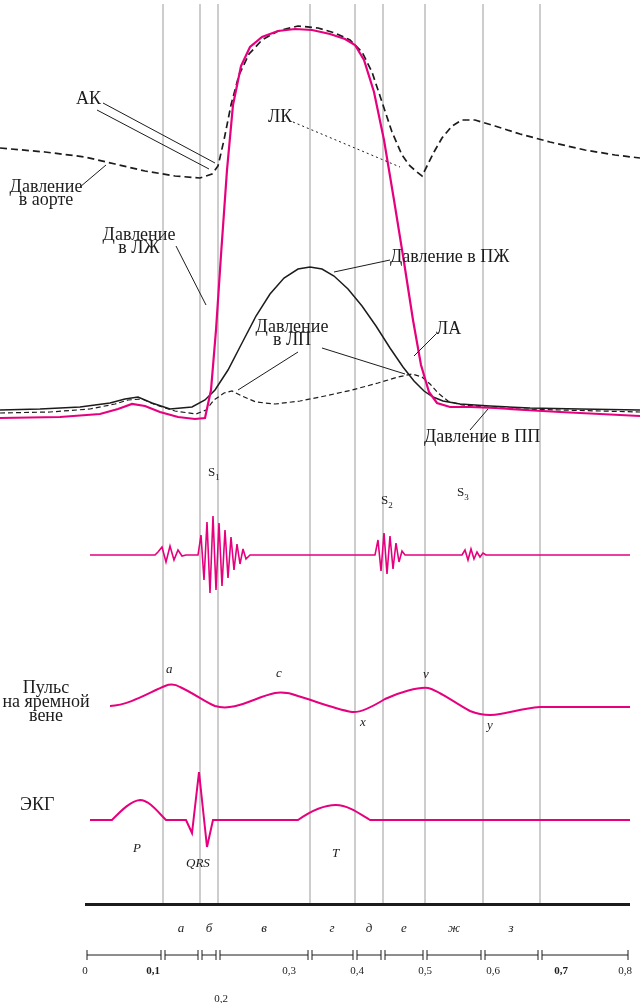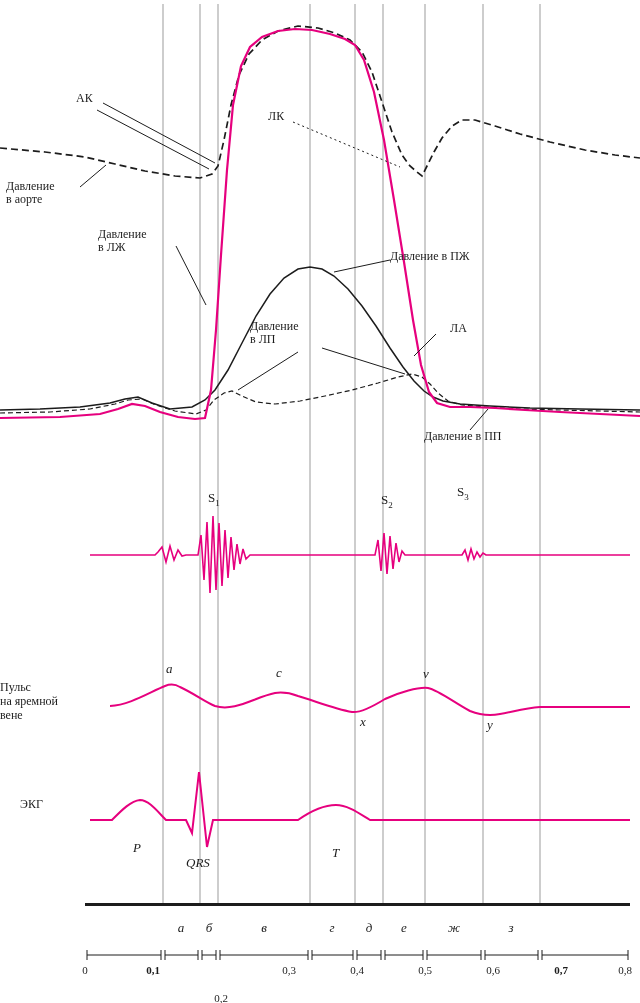--- a/index.html
+++ b/index.html
@@ -1,19 +1,19 @@
 <!DOCTYPE html>
 <html><head>
 <meta charset="utf-8">
 <style>
   html,body{margin:0;padding:0;background:#fff;}
   .fig{position:relative;width:640px;height:1003px;background:#ffffff;
        font-family:"Liberation Serif",serif;color:#1c1c1c;overflow:hidden;}
   .fig svg{position:absolute;left:0;top:0;}
-  .lbl{position:absolute;font-size:12px;line-height:13px;text-align:left;}
+  .lbl{position:absolute;font-size:18px;line-height:13px;text-align:center;}
   .nowrap{white-space:nowrap;}
   .wave{position:absolute;font-size:13px;font-style:italic;}
   .sound{position:absolute;font-size:13px;}
   .sound sub{font-size:9px;}
   .phase{position:absolute;top:920px;width:24px;font-size:13px;font-style:italic;text-align:center;}
   .time{position:absolute;top:964px;width:36px;font-size:11px;text-align:center;}
 </style>
 </head>
 <body>
 
@@ -113,25 +113,25 @@
     <div>в ЛЖ</div>
   </div>
 
   <div class="lbl nowrap" style="left:390px;top:250px;">Давление в ПЖ</div>
 
   <div class="lbl" style="left:250px;top:320px;width:84px;">
     <div>Давление</div>
     <div>в ЛП</div>
   </div>
 
-  <div class="lbl nowrap" style="left:436px;top:322px;margin-left:14px;">ЛА</div>
+  <div class="lbl nowrap" style="left:436px;top:322px;">ЛА</div>
 
   <div class="lbl nowrap" style="left:424px;top:430px;">Давление в ПП</div>
 
-  <span class="sound" style="left:208px;top:490px;"><span>S</span><sub>1</sub></span>
+  <span class="sound" style="left:208px;top:464px;"><span>S</span><sub>1</sub></span>
   <span class="sound" style="left:381px;top:492px;"><span>S</span><sub>2</sub></span>
   <span class="sound" style="left:457px;top:484px;"><span>S</span><sub>3</sub></span>
 
   <div class="lbl" style="left:0px;top:680px;width:92px;line-height:14px;">
     <div>Пульс</div>
     <div>на яремной</div>
     <div>вене</div>
   </div>
 
   <span class="wave" style="left:166px;top:661px;">a</span>

